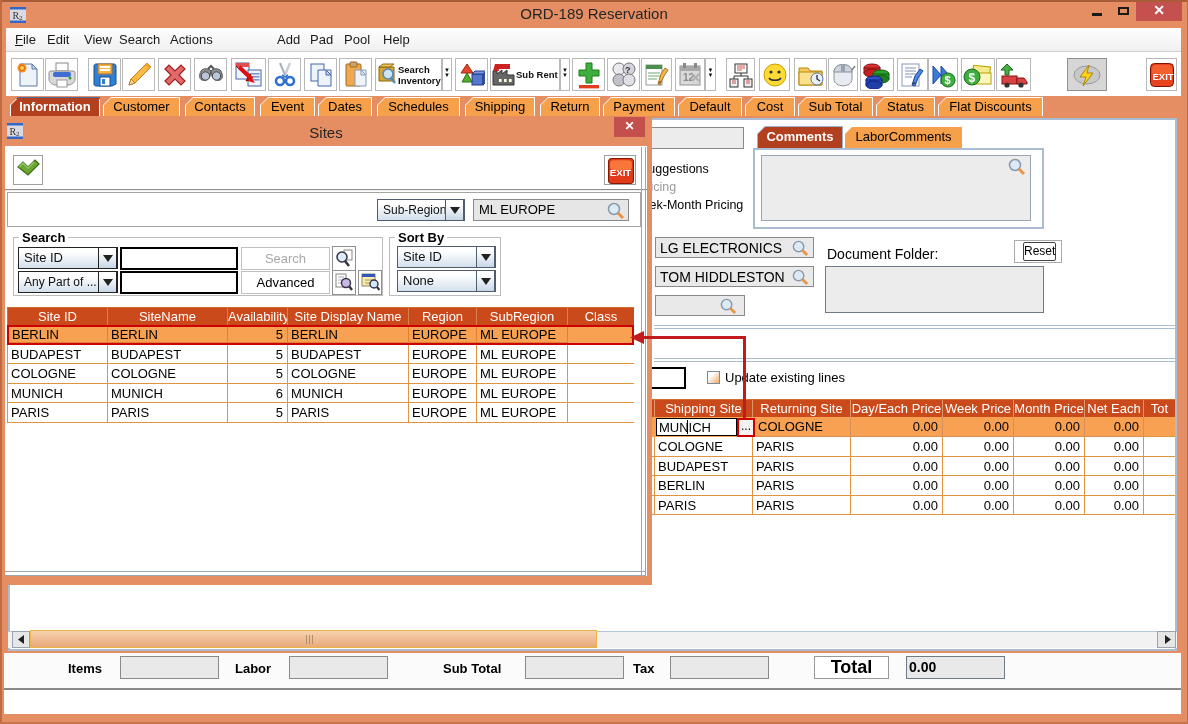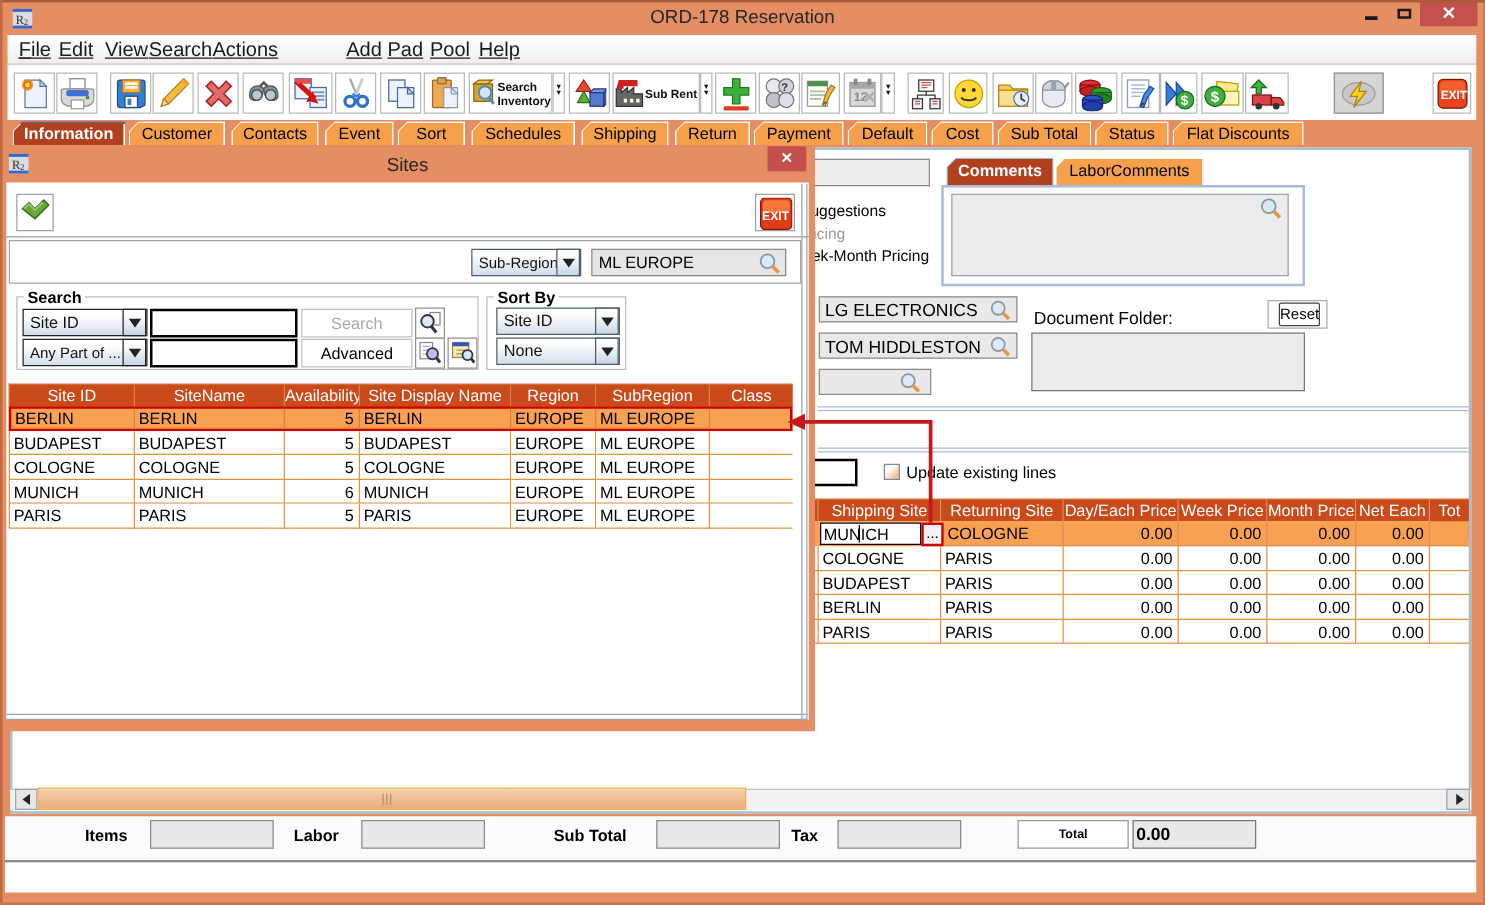--- a/index.html
+++ b/index.html
@@ -9,21 +9,21 @@
 
 
 #titlebar { left:0; top:0; width:1188px; height:28px; background:#e58e63; }
 #titletext { left:0; top:5px; width:1188px; text-align:center; font-size:15px; color:#262626; }
 #btn-min { left:1092px; top:13px; width:10px; height:3px; background:#1a1a1a; }
 #btn-max { left:1118px; top:7px; width:11px; height:8px; border:2px solid #1a1a1a; }
 #btn-close { left:1136px; top:0px; width:46px; height:21px; background:#c5514f; color:#fff; text-align:center; font-size:14px; font-weight:bold; line-height:20px; }
 
 
 #menubar { left:6px; top:28px; width:1175px; height:24px; background:linear-gradient(#ffffff,#efefef); border-bottom:1px solid #d0d0d0; }
-#menubar span { position:absolute; top:4px; font-size:16px; color:#1a1a1a;text-decoration:underline; }
+#menubar span { position:absolute; top:4px; font-size:13px; color:#1a1a1a; }
 
 
 #toolbar { left:6px; top:52px; width:1175px; height:44px; background:#fff; }
 .tbtn { position:absolute; top:58px; height:33px; width:33px; border:1px solid #b9b9b9; background:#fff; }
 .tbtn svg { position:absolute; left:50%; top:50%; transform:translate(-50%,-50%); }
 .spin { position:absolute; top:58px; height:33px; width:10px; border:1px solid #b9b9b9; background:#fff; font-size:6px; line-height:5px; text-align:center; color:#111; padding-top:9px; }
 
 
 .tab { position:absolute; top:97px; height:19px; background:#fdfdfd; clip-path:polygon(0 100%, 0 8px, 8px 0, 100% 0, 100% 100%); }
 .tab .ti { position:absolute; left:1px; right:1px; top:1px; bottom:0; background:#f6a04b; clip-path:polygon(0 100%, 0 7px, 7px 0, 100% 0, 100% 100%); font-size:13px; line-height:17px; text-align:center; color:#000; white-space:nowrap; }
@@ -49,21 +49,21 @@
 
 .dgh { position:absolute; background:#ca4a1c; color:#fff; font-size:13px; text-align:center; line-height:17px; border-right:1px solid #da8050; overflow:hidden; }
 .dgc { position:absolute; font-size:13px; color:#000; line-height:19px; padding-left:3px; border-right:1px solid #e09440; border-bottom:1px solid #e09440; overflow:hidden; white-space:nowrap; background:#fff; }
 
 .mag { position:absolute; }
 </style>
 </head>
 <body>
 
 <div class="abs" id="titlebar"></div>
-<div class="abs" id="titletext">ORD-178 Reservation</div>
+<div class="abs" id="titletext">ORD-189 Reservation</div>
 <div class="abs" id="btn-min"></div>
 <div class="abs" id="btn-max"></div>
 <div class="abs" id="btn-close">✕</div>
 <div class="abs" style="left:10px;top:7px;width:16px;height:16px;">
  <svg width="16" height="16">
       <rect x="0" y="0" width="16" height="16" fill="#dadae2"></rect>
       <rect x="0" y="0" width="16" height="2.5" fill="#3468c8"></rect>
       <rect x="0" y="13.5" width="16" height="2.5" fill="#3468c8"></rect>
       <text x="2.5" y="12" font-size="10" font-family="Liberation Serif" fill="#333">R</text>
       <text x="9" y="13" font-size="7" font-family="Liberation Serif" fill="#333">2</text>
@@ -339,21 +339,21 @@
  <div class="tab" style="left:103px;width:77px;">
       <div class="ti">Customer</div>
     </div>
  <div class="tab" style="left:185px;width:70px;">
       <div class="ti">Contacts</div>
     </div>
  <div class="tab" style="left:260px;width:55px;">
       <div class="ti">Event</div>
     </div>
  <div class="tab" style="left:318px;width:54px;">
-      <div class="ti">Sort</div>
+      <div class="ti">Dates</div>
     </div>
  <div class="tab" style="left:377px;width:83px;">
       <div class="ti">Schedules</div>
     </div>
  <div class="tab" style="left:465px;width:70px;">
       <div class="ti">Shipping</div>
     </div>
  <div class="tab" style="left:540px;width:60px;">
       <div class="ti">Return</div>
     </div>
@@ -496,21 +496,21 @@
 
  <div class="abs" style="left:4px;top:653px;width:1177px;height:37px;background:#fbfbfb;border-bottom:2px solid #8a8a8a;"></div>
  <div class="abs lbl" style="left:68px;top:661px;font-weight:bold;font-size:13px;">Items</div>
  <div class="abs field" style="left:120px;top:656px;width:99px;height:23px;"></div>
  <div class="abs lbl" style="left:235px;top:661px;font-weight:bold;font-size:13px;">Labor</div>
  <div class="abs field" style="left:289px;top:656px;width:99px;height:23px;"></div>
  <div class="abs lbl" style="left:443px;top:661px;font-weight:bold;font-size:13px;">Sub Total</div>
  <div class="abs field" style="left:525px;top:656px;width:99px;height:23px;"></div>
  <div class="abs lbl" style="left:633px;top:661px;font-weight:bold;font-size:13px;">Tax</div>
  <div class="abs field" style="left:670px;top:656px;width:99px;height:23px;"></div>
- <div class="abs" style="left:814px;top:656px;width:89px;height:23px;background:#fff;border:1px solid #999;font-weight:bold;font-size:10px;text-align:center;line-height:21px;">Total</div>
+ <div class="abs" style="left:814px;top:656px;width:75px;height:23px;background:#fff;border:1px solid #999;font-weight:bold;font-size:18px;text-align:center;line-height:21px;">Total</div>
  <div class="abs field" style="left:906px;top:656px;width:99px;height:23px;border:1px solid #6e7a88;font-weight:bold;line-height:21px;font-size:14px;padding-left:2px;">0.00</div>
  <div class="abs" style="left:4px;top:690px;width:1177px;height:24px;background:#fff;"></div>
 </div>
 
 <div class="abs" style="left:0;top:0;width:1188px;height:2px;background:#a85c38;z-index:50;"></div>
 <div class="abs" style="left:0;top:0;width:2px;height:724px;background:#c06a42;z-index:50;"></div>
 <div class="abs" style="left:1187px;top:0;width:1px;height:724px;background:#c06a42;z-index:50;"></div>
 <div class="abs" style="left:0;top:722px;width:1188px;height:2px;background:#c9734a;z-index:50;"></div>
 
 <div class="abs" id="dialog"></div>

